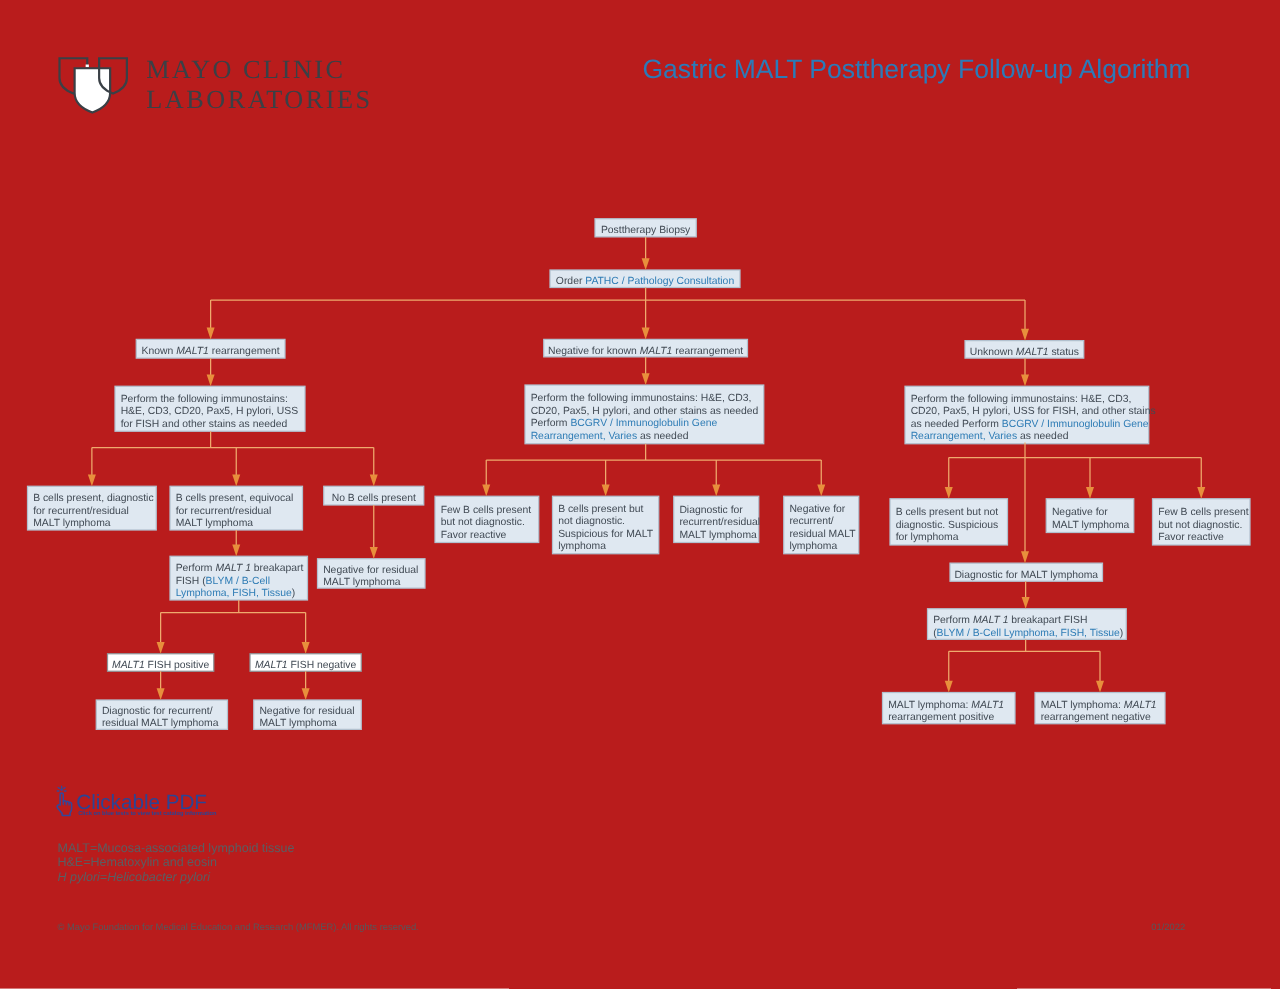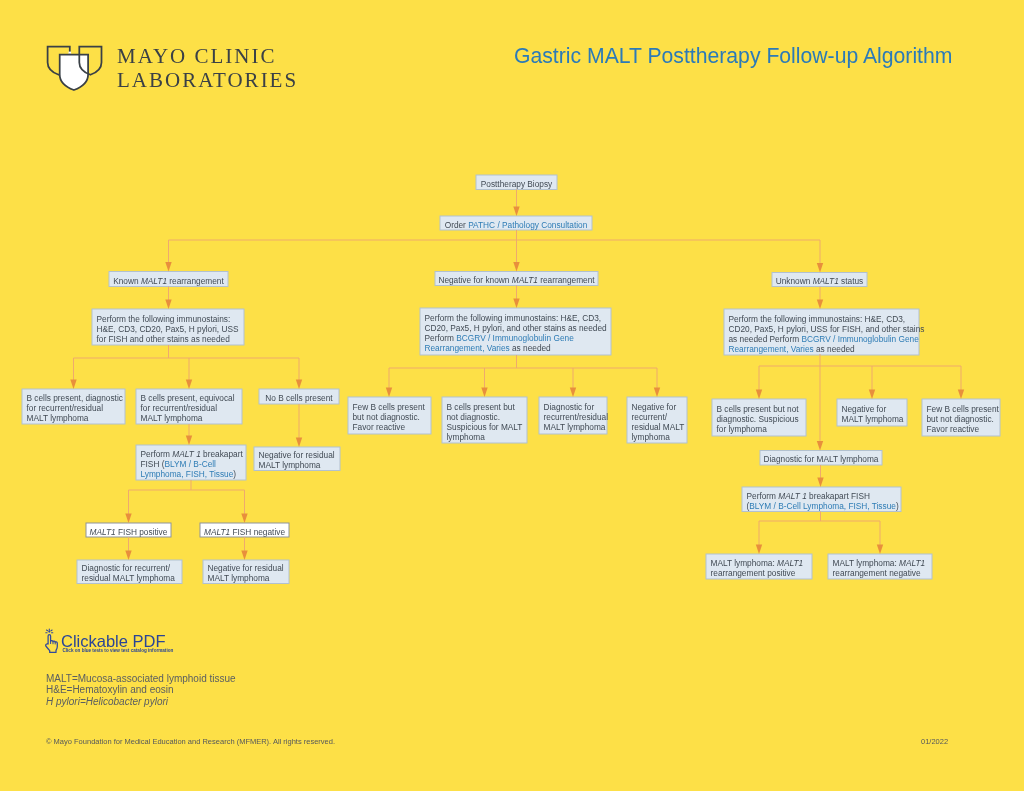--- a/index.html
+++ b/index.html
@@ -1,15 +1,15 @@
 <!DOCTYPE html>
 <html><head><meta charset="utf-8">
 <style>
 html,body{margin:0;padding:0;background:#ffffff;}
-#page{position:relative;width:1024px;height:791px;background:#fde047;overflow:hidden;}
+#page{position:relative;width:1024px;height:791px;background:#b91c1c;overflow:hidden;}
 </style></head>
 <body>
 <div id="page">
 <svg width="1024" height="791" viewBox="0 0 1024 791" style="position:absolute;left:0;top:0" font-family="Liberation Sans, sans-serif">
 <path d="M47.6,46.6 L69.8,46.6 L69.8,62.4 C69.8,69.2 64.0,72.8 58.7,74.8 C53.4,72.8 47.6,69.2 47.6,62.4 Z" fill="none" stroke="#3a4046" stroke-width="1.75"></path>
       <line x1="69.8" y1="51.6" x2="69.8" y2="53.8" stroke="#ffffff" stroke-width="2.6"></line>
       <path d="M59.7,54.6 L88.1,54.6 L88.1,74.4 C88.1,82.9 80.7,87.5 73.9,90.0 C67.1,87.5 59.7,82.9 59.7,74.4 Z" fill="#ffffff" stroke="#3a4046" stroke-width="1.75"></path>
       <path d="M79.3,46.6 L101.5,46.6 L101.5,62.4 C101.5,69.2 95.7,72.8 90.4,74.8 C85.1,72.8 79.3,69.2 79.3,62.4 Z" fill="none" stroke="#3a4046" stroke-width="1.75"></path>
 <text x="117" y="62.5" font-family="Liberation Serif, serif" font-size="21" letter-spacing="2" fill="#3a4046">MAYO CLINIC</text>
 <text x="117" y="86.5" font-family="Liberation Serif, serif" font-size="21" letter-spacing="2" fill="#3a4046">LABORATORIES</text>

